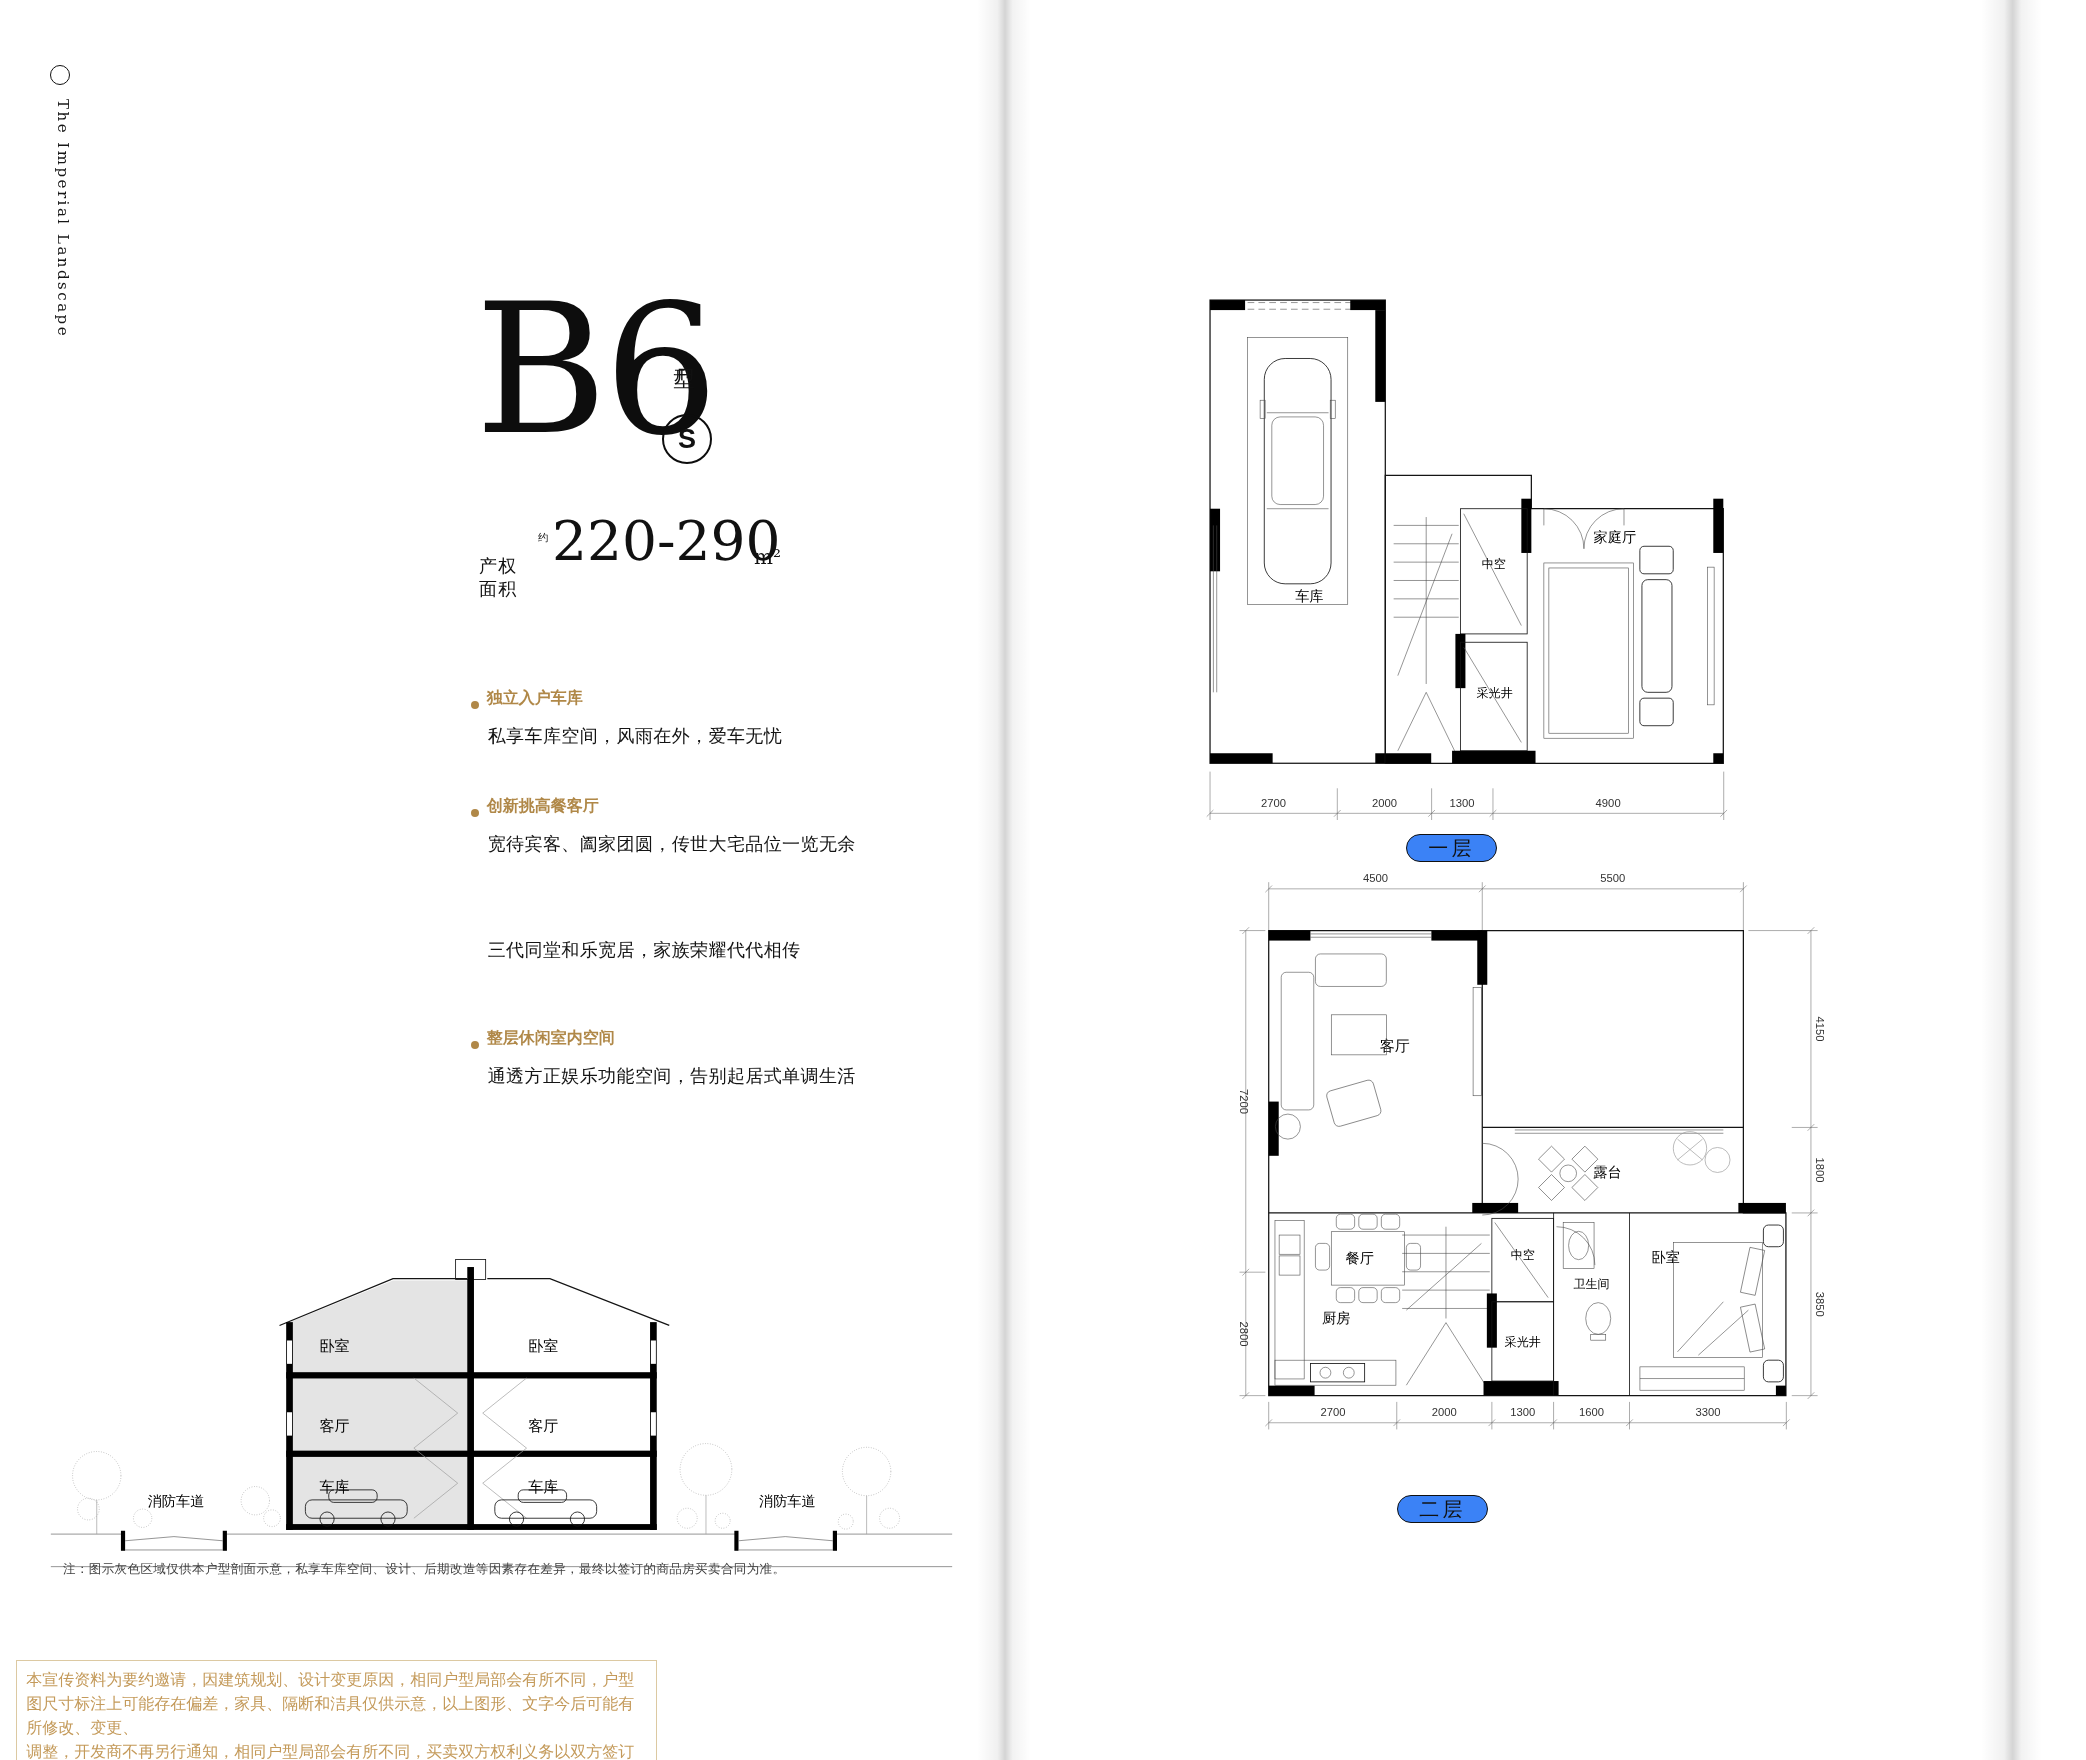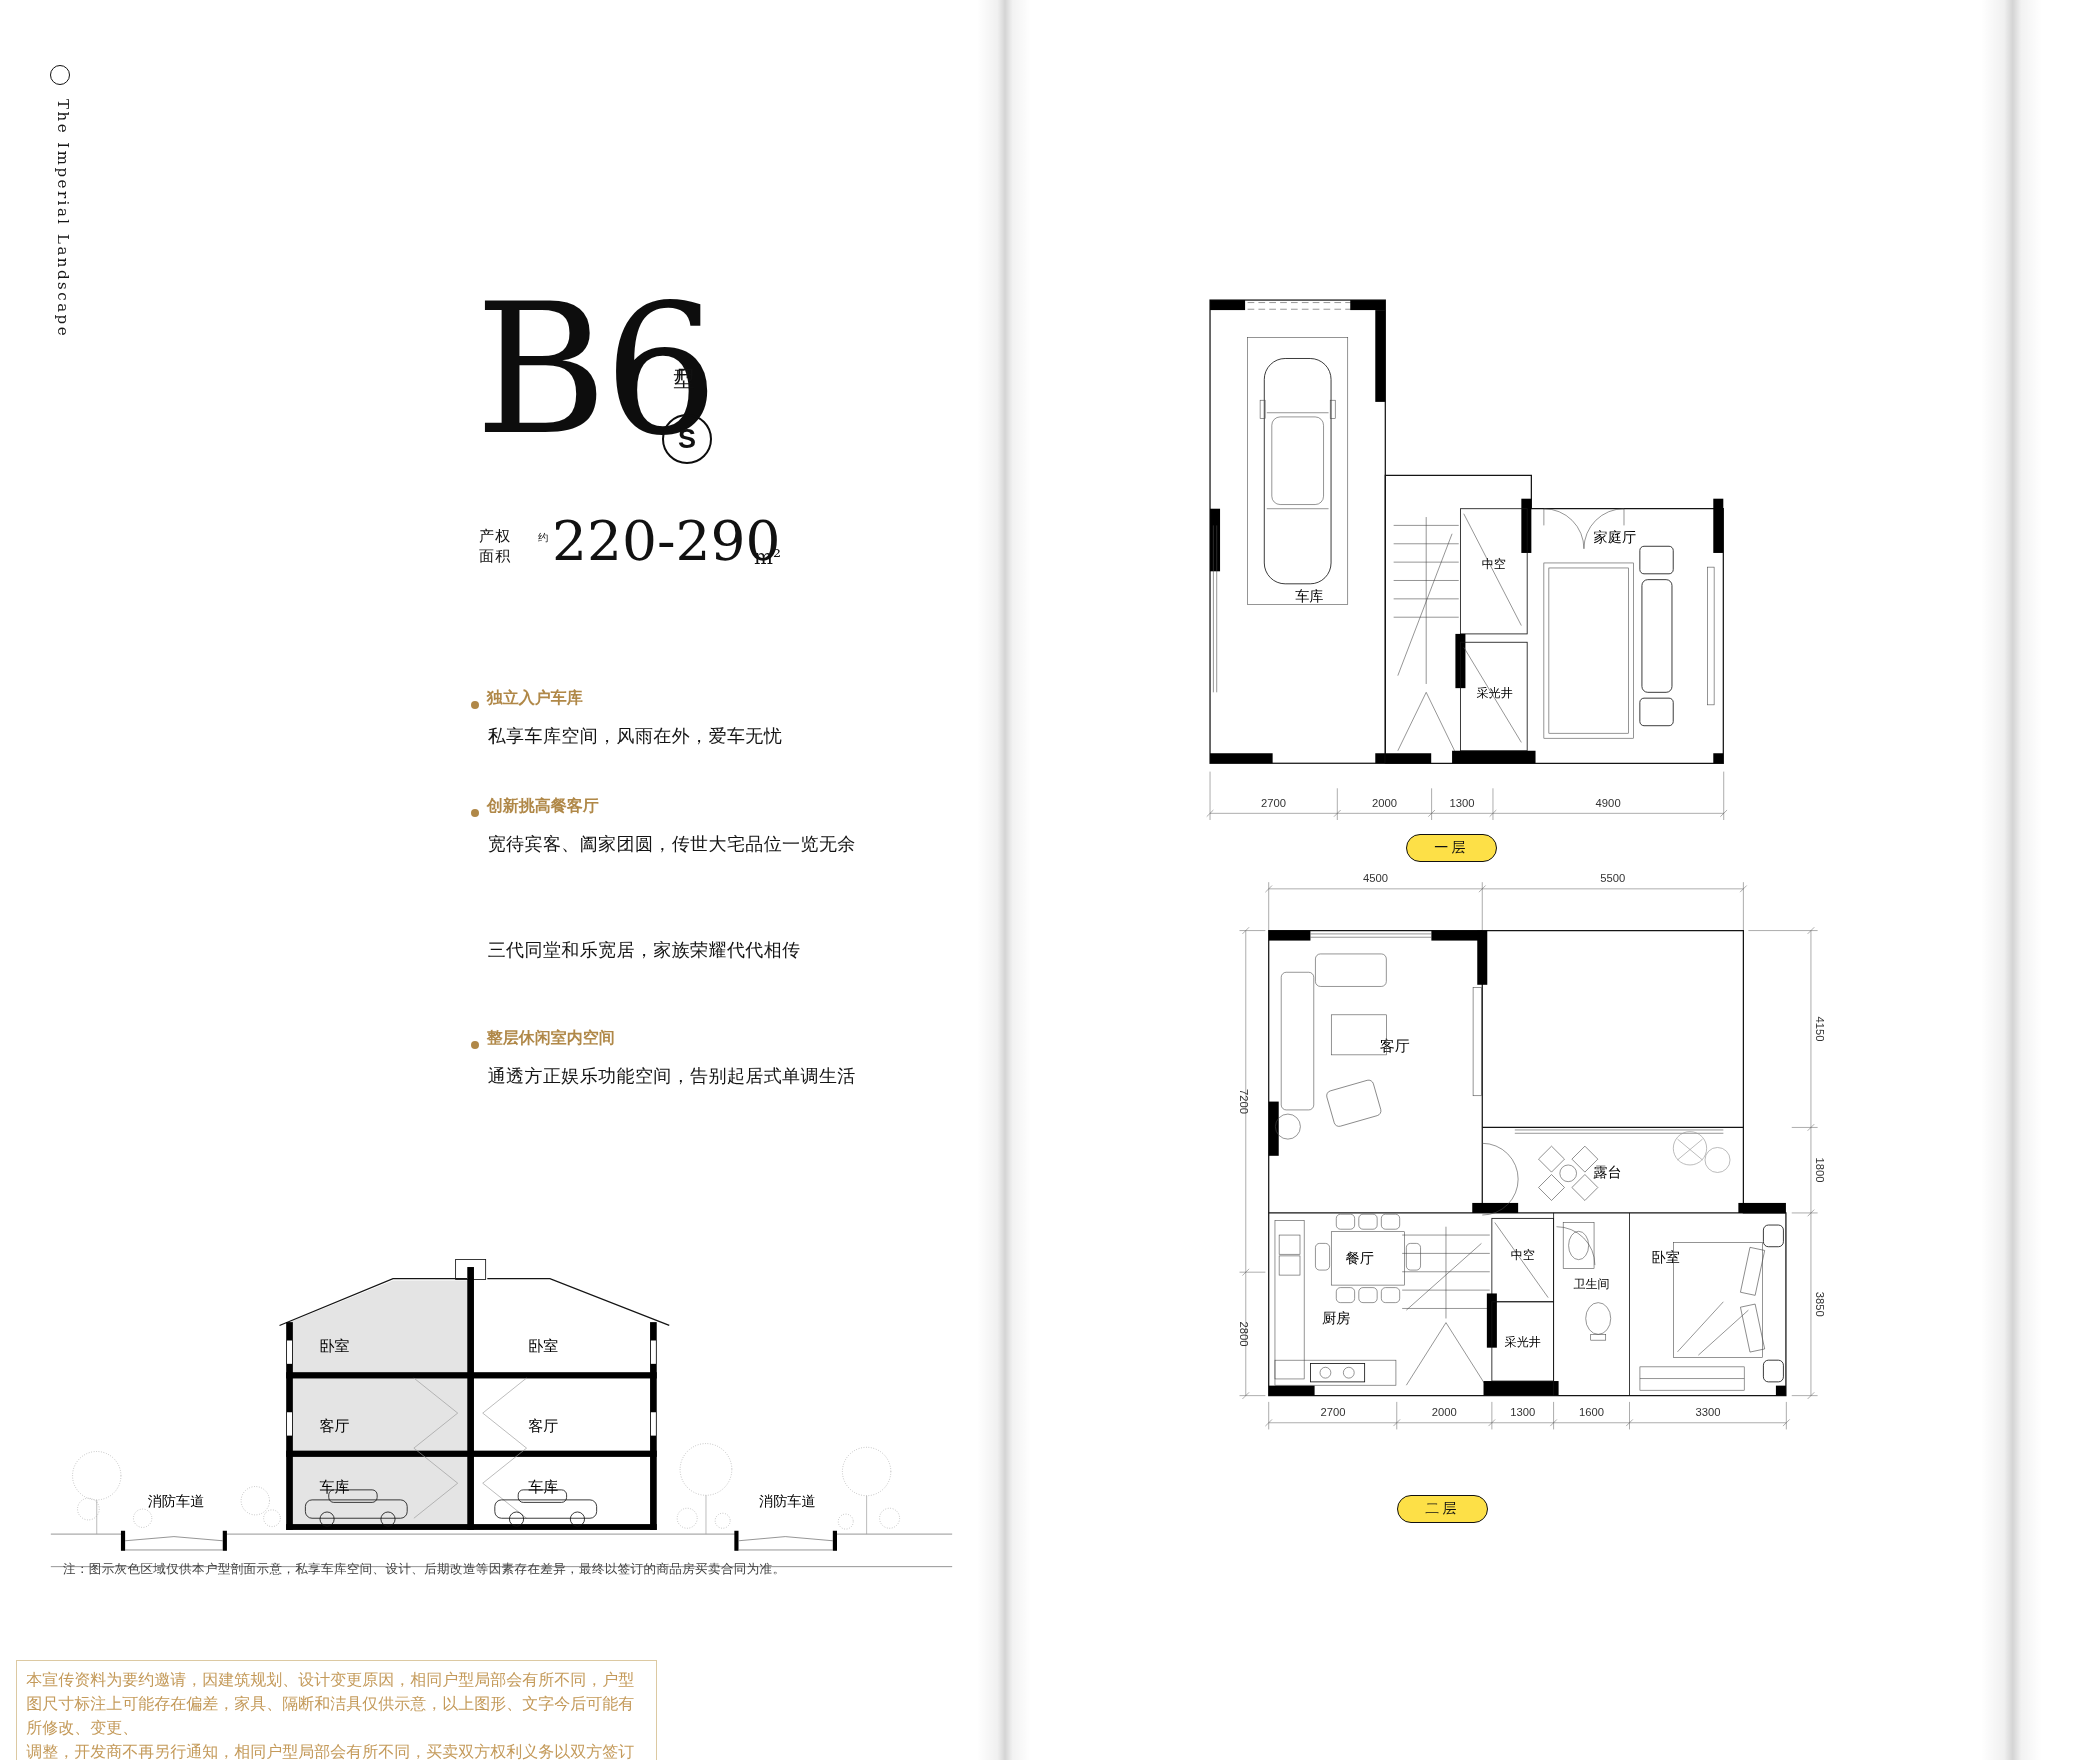--- a/index.html
+++ b/index.html
@@ -12,36 +12,36 @@
   
   .brand-circle{position:absolute;left:50px;top:65px;width:18.4px;height:18.4px;border:1.3px solid #111;border-radius:50%}
   .brand-text{position:absolute;left:72px;top:99px;width:196px;height:19px;
               transform:rotate(90deg);transform-origin:0 0;
               font-family:"DejaVu Serif",serif;font-size:15px;letter-spacing:2.5px;white-space:nowrap;color:#161616}
   
   .b6{position:absolute;left:475px;top:280px;font-family:"DejaVu Serif",serif;font-size:180px;line-height:1;color:#0d0d0d;letter-spacing:-3.3px}
   .b6-suffix{position:absolute;left:670px;top:346px;writing-mode:vertical-rl;font-size:21px;letter-spacing:5.8px;color:#111}
   .s-badge{position:absolute;left:662px;top:414px;width:46px;height:46px;border:2.9px solid #0d0d0d;border-radius:50%;
            display:flex;align-items:center;justify-content:center;font-size:27px;font-weight:bold}
-  .area-labels{position:absolute;left:479px;top:526px;font-size:15px;line-height:1.3;letter-spacing:1.3px}
+  .area-labels{position:absolute;left:479px;top:555px;font-size:18px;line-height:1.3;letter-spacing:1.3px}
   .area-approx{position:absolute;left:538px;top:531px;font-size:10.4px}
   .area-value{position:absolute;left:552px;top:514px;font-family:"DejaVu Serif",serif;font-size:55px;line-height:1}
   .area-unit{position:absolute;left:754px;top:545px;font-family:"DejaVu Serif",serif;font-size:20px}
   
   .feature{position:absolute;left:471px;width:593px}
   .feature .t{display:flex;align-items:flex-end;gap:7.5px;font-size:16px;font-weight:bold;color:#b08848}
   .feature .dot{width:8.3px;height:8.3px;border-radius:50%;background:#b08848;flex:0 0 auto}
   .feature .d{margin:15px 0 0 16.7px;font-size:18px;color:#141414;letter-spacing:0.4px}
   
   .note{position:absolute;left:63px;top:1561px;font-size:12.5px;color:#3f3f3f;letter-spacing:0.4px}
   .disclaimer{position:absolute;left:16px;top:1660px;width:641px;border:0.8px solid #dcc9a2;
               padding:6.7px 9.2px;box-sizing:border-box;color:#c49a5a;font-size:16px;line-height:1.5}
   
-  .floor-pill{position:absolute;width:89px;height:26px;border:1.7px solid #111;border-radius:14px;background:#fde047;
-              display:flex;align-items:center;justify-content:center;font-size:14px;letter-spacing:3.3px;color:#111}
+  .floor-pill{position:absolute;width:89px;height:26px;border:1.7px solid #111;border-radius:14px;background:#3b82f6;
+              display:flex;align-items:center;justify-content:center;font-size:20px;letter-spacing:3.3px;color:#111}
   
   svg text{font-family:"Liberation Sans",sans-serif}
   .ln{fill:none;stroke:#141414;stroke-width:3}
   .l2{fill:none;stroke:#141414;stroke-width:2}
   .tn{fill:none;stroke:#4a4a4a;stroke-width:1.4}
   .gy{fill:none;stroke:#9a9a9a;stroke-width:1.6}
   .wl{fill:#000;stroke:none}
   .dm{fill:none;stroke:#666;stroke-width:1.3}
   .dt{font-size:27px;fill:#333;text-anchor:middle}
   .rm{font-size:34px;fill:#000;text-anchor:middle}

